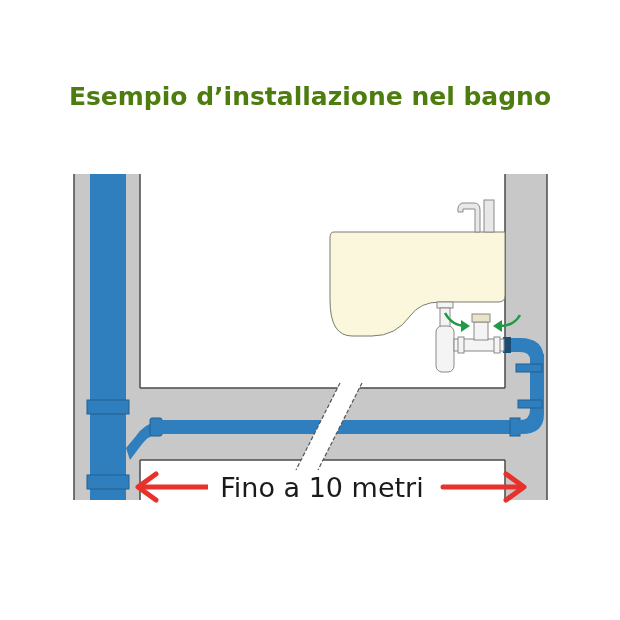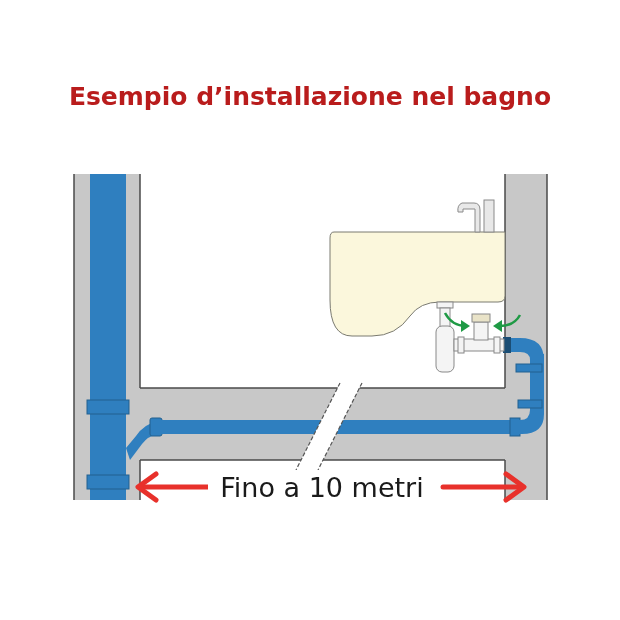--- a/index.html
+++ b/index.html
@@ -1,17 +1,17 @@
 <!DOCTYPE html>
 <html><head>
 <meta charset="utf-8">
 <style>
   html, body { margin:0; padding:0; background:#ffffff; }
   body { width:620px; height:620px; position:relative; overflow:hidden; font-family:"DejaVu Sans", sans-serif; }
-  .title { position:absolute; left:0; top:82px; width:620px; text-align:center; font-size:25px; font-weight:bold; color:#b91c1c; letter-spacing:0px; }
+  .title { position:absolute; left:0; top:82px; width:620px; text-align:center; font-size:25px; font-weight:bold; color:#4d7c0f; letter-spacing:0px; }
   svg.diagram { position:absolute; left:0; top:0; }
   .caption { font-family:"DejaVu Sans", sans-serif; font-size:27px; fill:#1a1a1a; }
 </style>
 </head>
 <body>
 
 <div class="title">Esempio d’installazione nel bagno</div>
 
 <svg class="diagram" width="620" height="620" viewBox="0 0 620 620">
 

